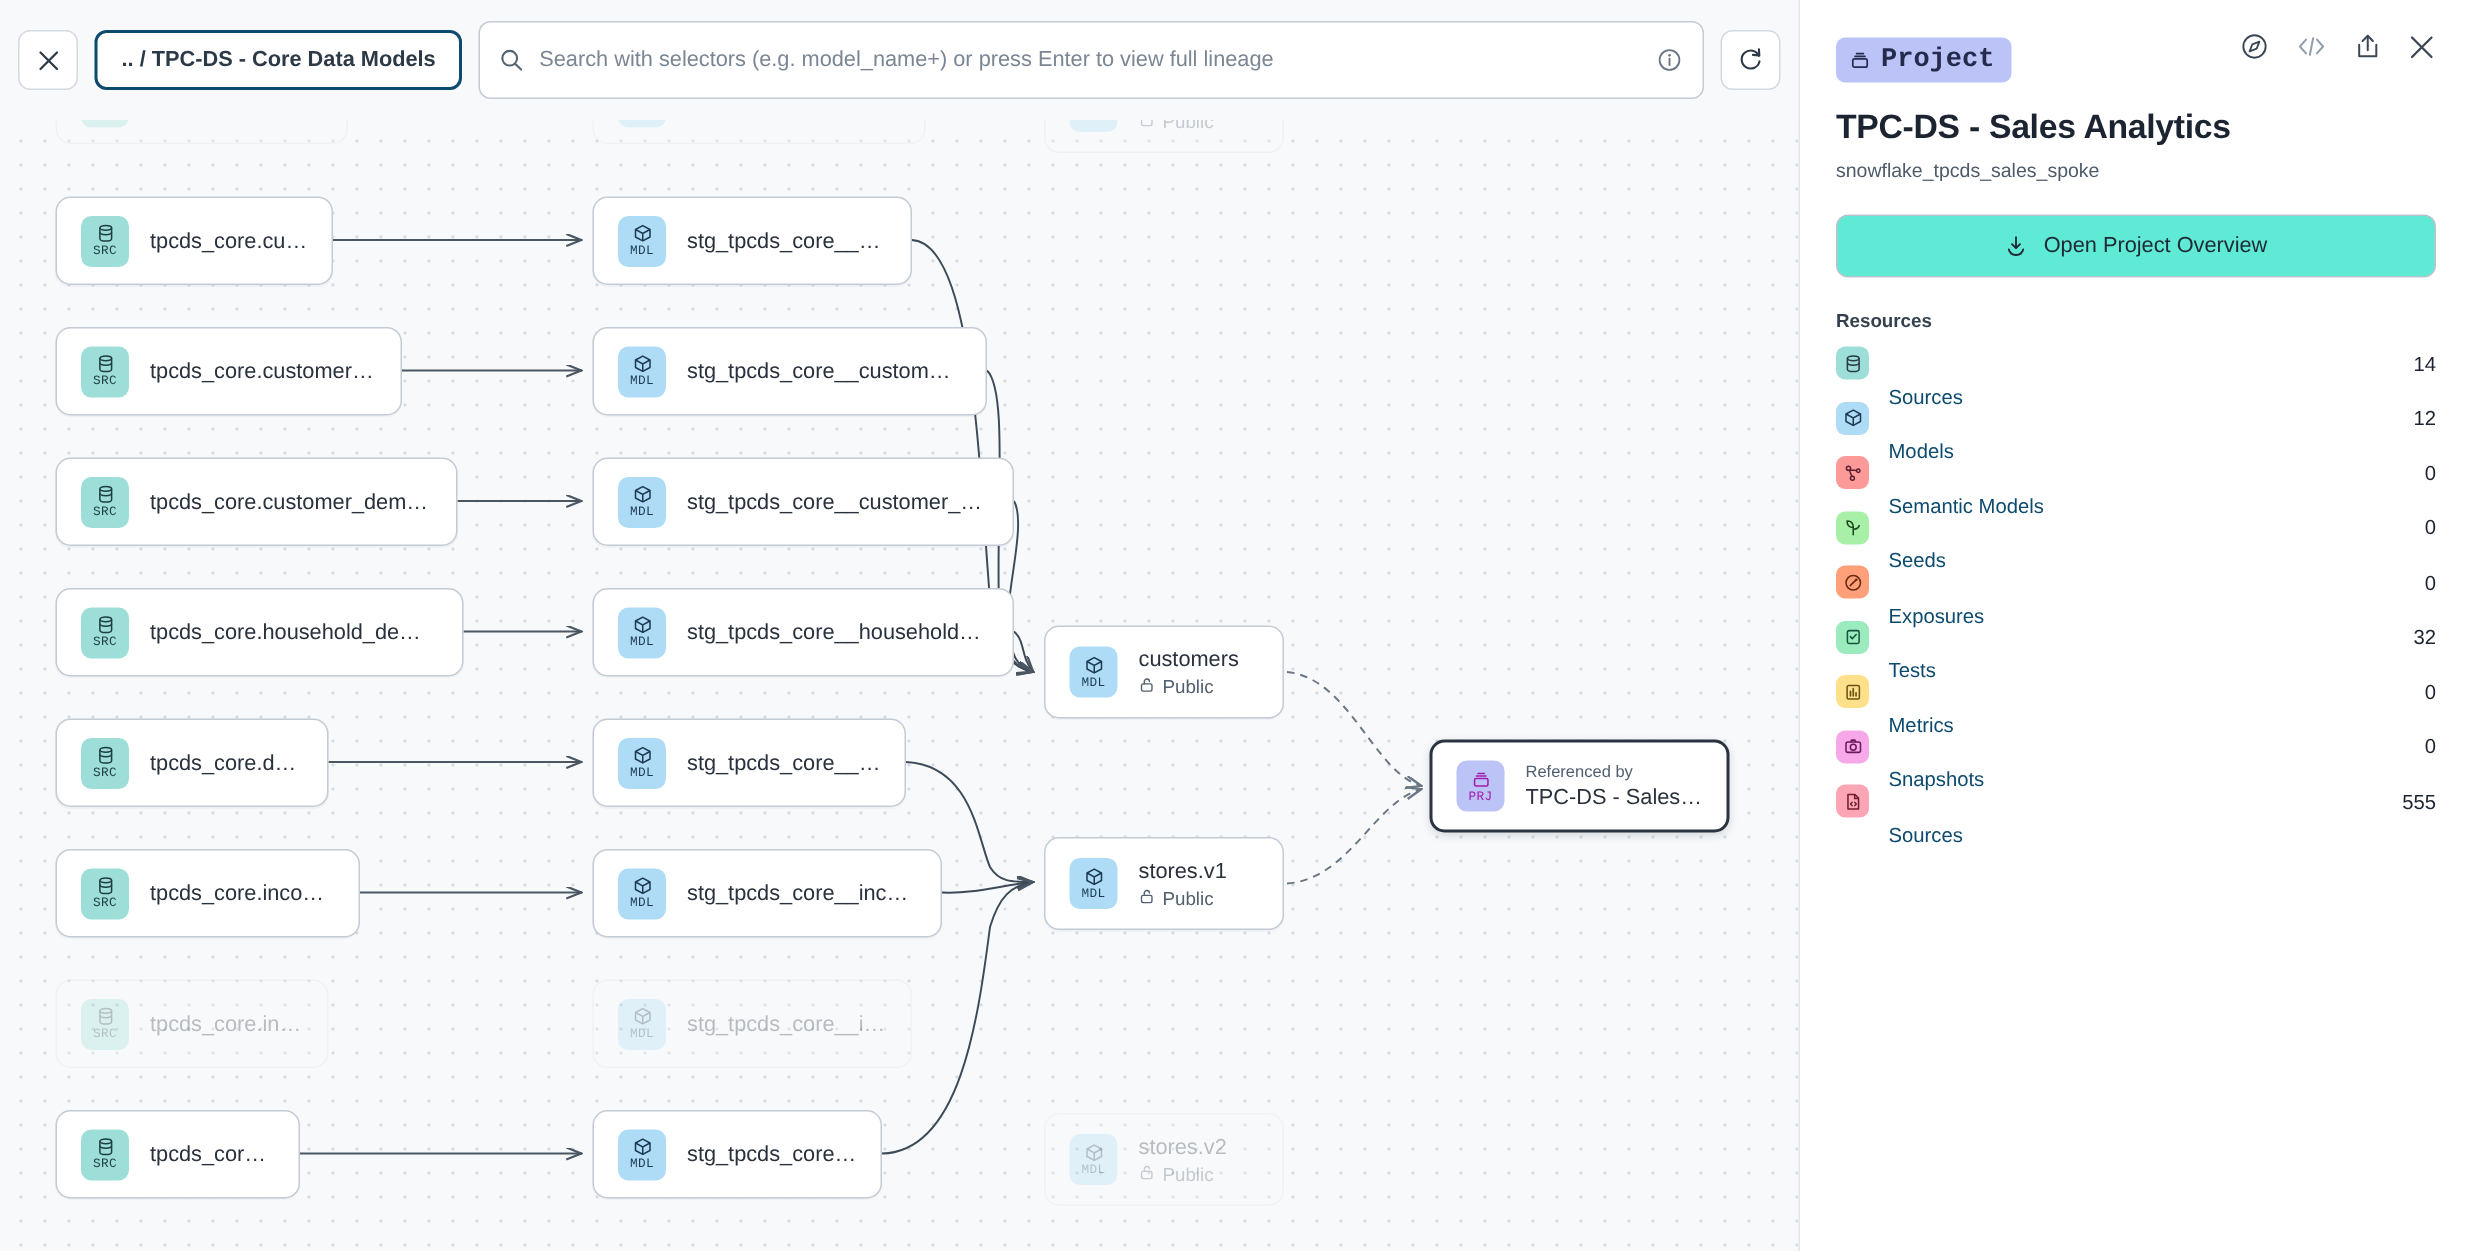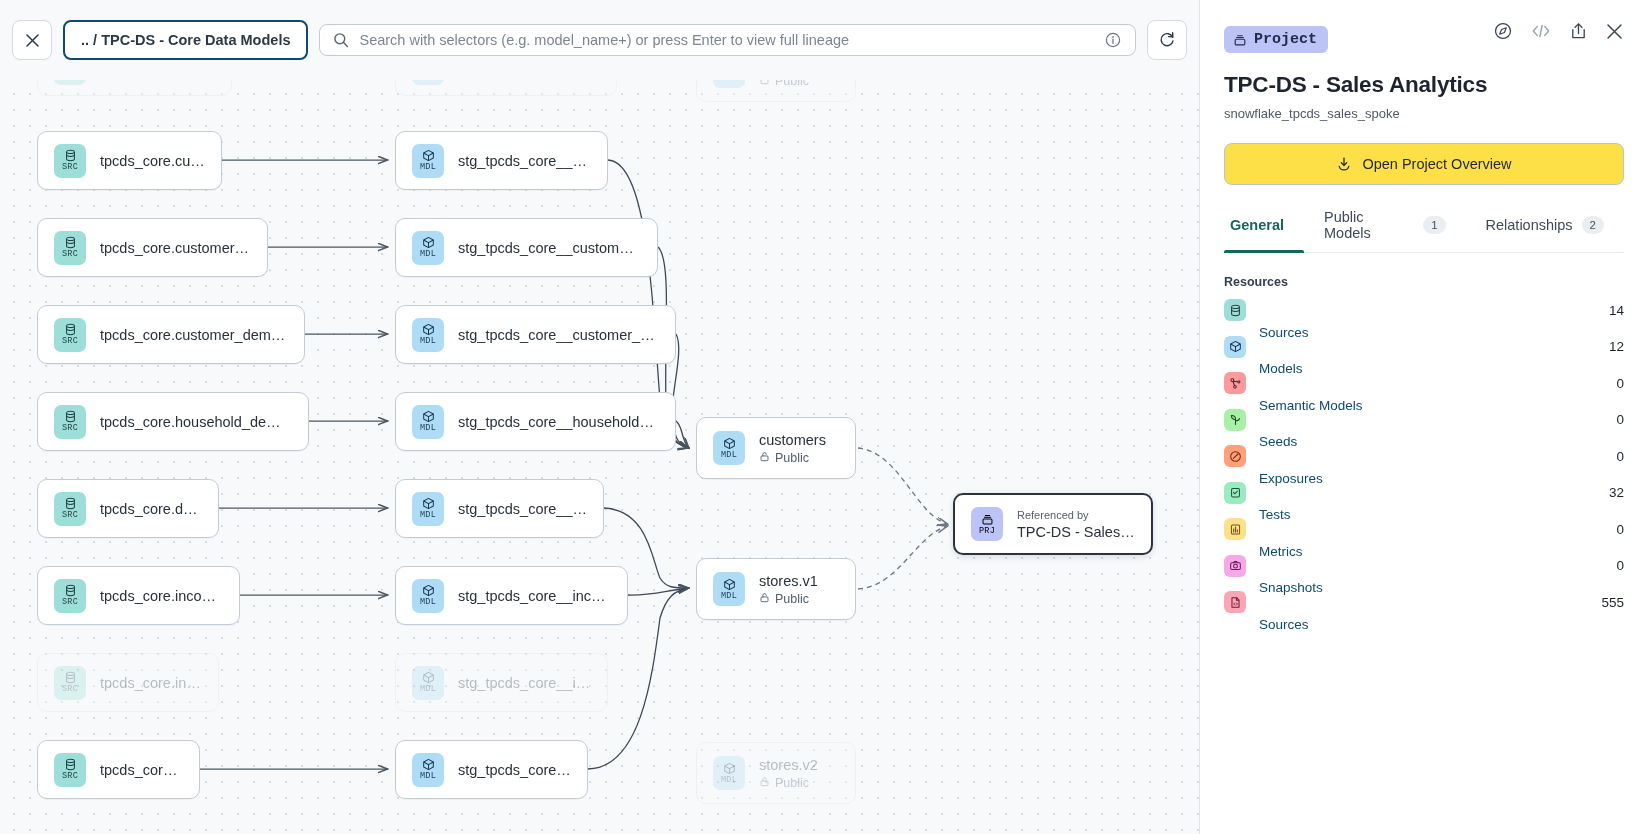--- a/index.html
+++ b/index.html
@@ -40,21 +40,21 @@
     display: flex; align-items: center; justify-content: center;
     cursor: pointer; color: #2c3a47;
   }
   .breadcrumb {
     height: 40px; background: #fff; border: 2px solid #0c4a6e; border-radius: 8px;
     display: flex; align-items: center; padding: 0 16px;
     font-size: 14.5px; color: #2c3a47; font-weight: 600; white-space: nowrap;
     cursor: pointer;
   }
   .search-wrap {
-    flex: 1 1 auto; height: 32px; background: #fff;
+    flex: 1 1 auto; height: 52px; background: #fff;
     border: 1px solid #c3ccd5; border-radius: 8px;
     display: flex; align-items: center; gap: 10px; padding: 0 14px 0 13px;
     min-width: 0;
   }
   .search-input {
     flex: 1 1 auto; border: 0; outline: none; background: transparent;
     font-family: inherit; font-size: 14.5px; color: #2c3a47; min-width: 0;
   }
   .search-input::placeholder { color: #7b8694; }
 
@@ -76,53 +76,53 @@
 
   .badge {
     width: 32px; height: 34px; flex: 0 0 auto; border-radius: 7px;
     display: flex; flex-direction: column; align-items: center; justify-content: center;
     gap: 0px;
   }
   .badge .glyph { display: block; line-height: 0; margin-bottom: 1px; }
   .badge .abbr { font-family: "Liberation Mono", monospace; font-size: 8.5px; letter-spacing: .2px; line-height: 9px; text-align: center; }
   .badge.src { background: #9ddfd8; color: #1f3d42; }
   .badge.mdl { background: #aedcf7; color: #1d3a52; }
-  .badge.prj { background: #bcc3f7; color: #000000; }
+  .badge.prj { background: #bcc3f7; color: #a21caf; }
 
   .node-text { display: flex; flex-direction: column; gap: 3px; min-width: 0; }
   .node-title { font-size: 14.5px; color: #28313c; white-space: nowrap; overflow: hidden; text-overflow: ellipsis; }
   .node-sub { font-size: 12.5px; color: #51606f; display: flex; align-items: flex-start; gap: 5px; white-space: nowrap; }
   .node-kicker { font-size: 11px; color: #51606f; white-space: nowrap; }
 
   svg.edges { position: absolute; inset: 0; width: 1199px; height: 834px; z-index: 5; pointer-events: none; }
 
   
   .panel {
     width: 449px; height: 834px; background: #fff;
     border-left: 1px solid #dfe5ea;
     padding: 16px 24px 0 24px;
     position: relative;
   }
   .panel-top { display: flex; align-items: center; justify-content: space-between; height: 30px; }
   .type-chip {
     display: inline-flex; align-items: center; gap: 7px;
     background: #bcc3f7; color: #252b4d;
     border-radius: 6px; padding: 5px 11px 5px 9px;
-    font-family: "Liberation Mono", monospace; font-size: 15px; font-weight: 700; margin-top: 17px;
+    font-family: "Liberation Mono", monospace; font-size: 18px; font-weight: 700; margin-top: 17px;
   }
   .panel-actions { display: flex; align-items: center; gap: 17px; color: #3a4656; }
   .panel-actions .act { cursor: pointer; display: flex; }
   .act.muted { color: #94a0ae; }
 
   .panel-title { margin-top: 26px; font-size: 22.5px; font-weight: 700; color: #1b2430; letter-spacing: -.2px; }
   .panel-sub { margin-top: 8px; font-size: 13px; color: #4c5a69; }
 
   .overview-btn {
     margin-top: 22px; width: 100%; height: 42px;
-    border: 1px solid #b9c3cd; border-radius: 8px; background: #fde047;
+    border: 1px solid #b9c3cd; border-radius: 8px; background: #5eead4;
     display: flex; align-items: center; justify-content: center; gap: 10px;
     font-size: 14.5px; color: #1f2935; cursor: pointer;
   }
 
   .tabs { margin-top: 24px; display: flex; gap: 0; border-bottom: 1px solid #e2e8ed; }
   .tab {
     display: flex; align-items: center; gap: 9px;
     padding: 0 20px 11px 20px; font-size: 14.5px; color: #3d4a59;
     cursor: pointer; position: relative;
   }
@@ -586,33 +586,20 @@
 
     <div class="overview-btn">
       <svg width="16" height="16" viewBox="0 0 18 18">
         <path d="M9 2.4 L9 10.4" stroke="#1f2935" stroke-width="1.4" stroke-linecap="round"></path>
         <path d="M6 7.6 L9 10.6 L12 7.6" stroke="#1f2935" stroke-width="1.4" fill="none" stroke-linecap="round" stroke-linejoin="round"></path>
         <path d="M3.6 11.6 A5.6 5.6 0 0 0 14.4 11.6" stroke="#1f2935" stroke-width="1.4" fill="none" stroke-linecap="round"></path>
       </svg>
       <span>Open Project Overview</span>
     </div>
 
-    <div class="tabs" id="tabs-row">
-        <div class="tab active">
-          <span>General</span>
-        </div>
-        <div class="tab">
-          <span>Public Models</span>
-          <span class="tab-count">1</span>
-        </div>
-        <div class="tab">
-          <span>Relationships</span>
-          <span class="tab-count">2</span>
-        </div>
-      </div>
 
     <div class="section-label">Resources</div>
 
     <div id="res-list">
         <div class="res-row">
           <span class="res-icon" style="background:#9ddfd8">
             <svg width="13" height="13" viewBox="0 0 14 14">
               <ellipse cx="7" cy="3.1" rx="4.2" ry="1.7" stroke="#2a3a42" stroke-width="1.1" fill="none"></ellipse>
               <path d="M2.8 3.1 L2.8 10.9 C2.8 11.8 4.7 12.6 7 12.6 C9.3 12.6 11.2 11.8 11.2 10.9 L11.2 3.1" stroke="#2a3a42" stroke-width="1.1" fill="none"></path>
               <path d="M2.8 6.3 C2.8 7.2 4.7 8 7 8 C9.3 8 11.2 7.2 11.2 6.3" stroke="#2a3a42" stroke-width="1.1" fill="none"></path>

